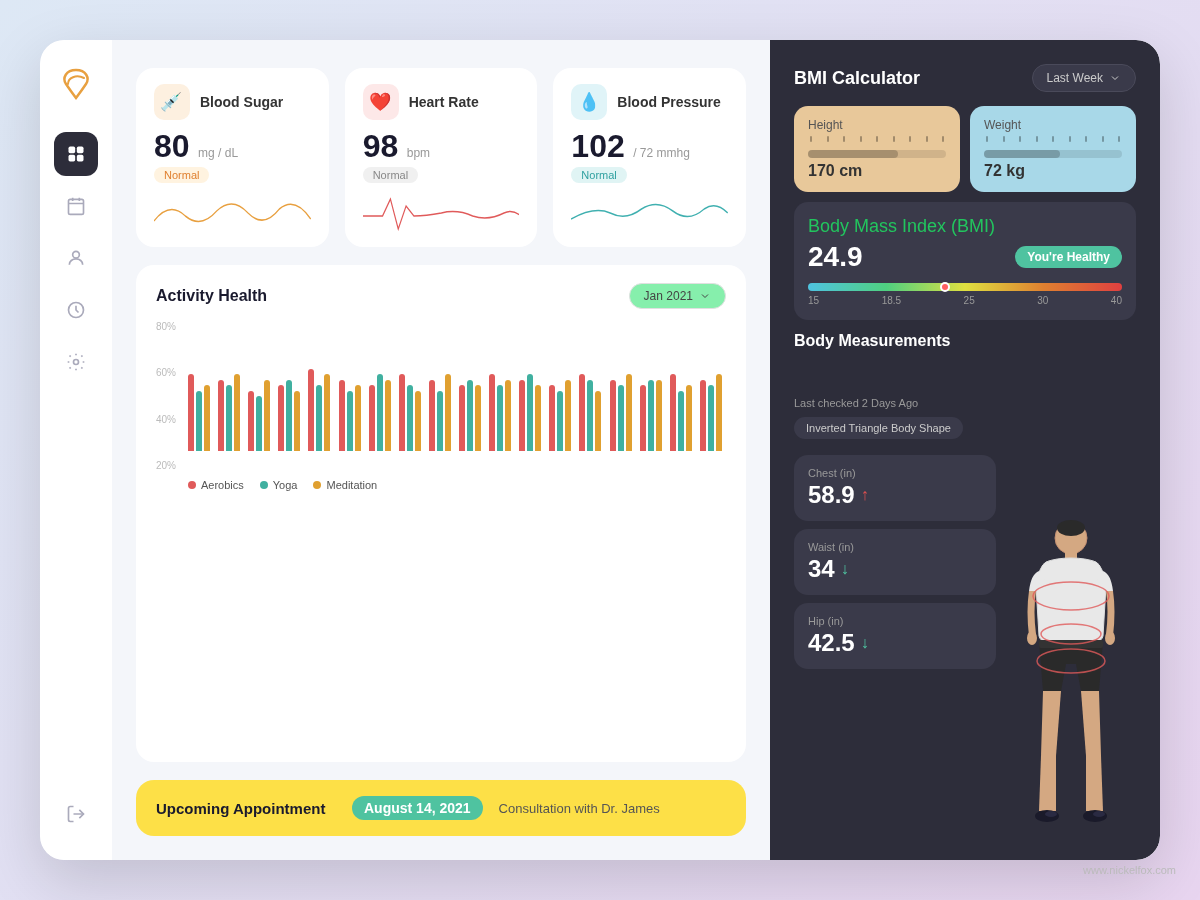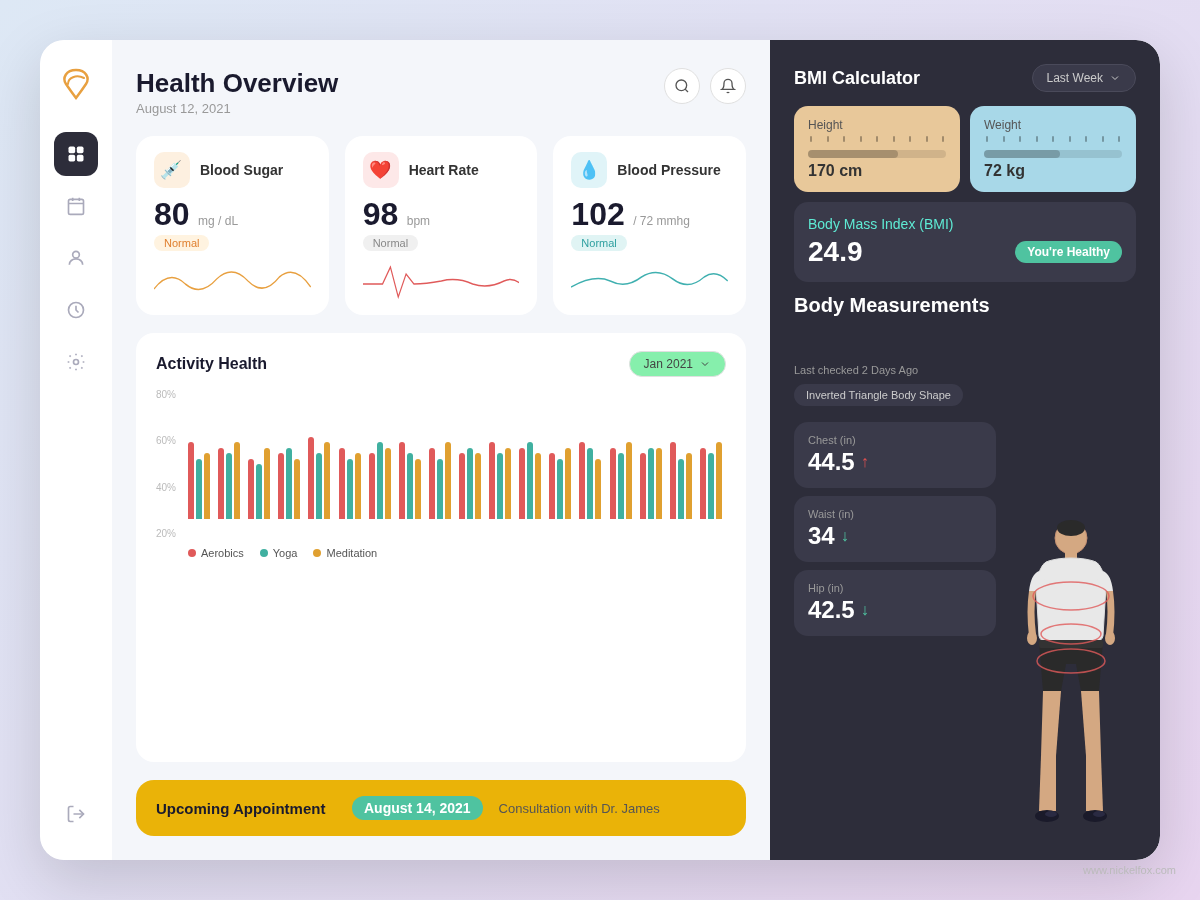--- a/index.html
+++ b/index.html
@@ -95,21 +95,21 @@
     .bar-group { display: flex; align-items: flex-end; gap: 2px; flex: 1; }
     .bar { border-radius: 3px 3px 0 0; min-width: 6px; }
     .bar.aerobics { background: #e05a5a; }
     .bar.yoga { background: #40b0a0; }
     .bar.meditation { background: #e0a030; }
     .chart-legend { display: flex; gap: 16px; margin-top: 8px; margin-left: 32px; }
     .legend-item { display: flex; align-items: center; gap: 5px; font-size: 11px; color: #555; }
     .legend-dot { width: 8px; height: 8px; border-radius: 50%; }
     
     .appointment-card {
-      background: #eab308; border-radius: 18px; padding: 16px 20px;
+      background: #fde047; border-radius: 18px; padding: 16px 20px;
       display: flex; align-items: center; gap: 16px;
     }
     .appointment-title { font-size: 15px; font-weight: 700; color: #1a1a2e; min-width: 180px; }
     .appointment-date-badge {
       background: #4fc3a0; color: #fff; border-radius: 20px;
       padding: 4px 12px; font-size: 14px; font-weight: 600; white-space: nowrap;
     }
     .appointment-text { font-size: 13px; color: #555; }
     
     .right-panel {
@@ -132,21 +132,21 @@
     .bmi-metric-label { font-size: 12px; color: #555; margin-bottom: 4px; }
     .bmi-metric-value { font-size: 16px; font-weight: 700; color: #333; }
     .bmi-metric-bar {
       height: 8px; background: rgba(0,0,0,0.1); border-radius: 4px; margin: 8px 0 4px;
       position: relative; overflow: visible;
     }
     .bmi-metric-bar-inner { height: 100%; border-radius: 4px; background: rgba(0,0,0,0.2); }
     .bmi-tick-marks { display: flex; justify-content: space-between; padding: 0 2px; }
     .bmi-tick { width: 2px; height: 6px; background: rgba(0,0,0,0.3); border-radius: 1px; }
     .bmi-result { background: #3a3a4a; border-radius: 14px; padding: 14px; margin-bottom: 12px; }
-    .bmi-result-label { font-size: 14px; color: #5eead4; margin-bottom: 4px; }
+    .bmi-result-label { font-size: 18px; color: #22c55e; margin-bottom: 4px; }
     .bmi-result-row { display: flex; align-items: center; justify-content: space-between; }
     .bmi-result-value { font-size: 28px; font-weight: 700; color: #fff; }
     .bmi-healthy-badge {
       background: #4fc3a0; color: #fff; border-radius: 20px;
       padding: 4px 12px; font-size: 12px; font-weight: 600;
     }
     .bmi-scale { margin-top: 10px; }
     .bmi-scale-bar {
       height: 8px; border-radius: 4px;
       background: linear-gradient(to right, #4fc3e0, #4fd080, #e0e040, #e08030, #e04040);
@@ -154,21 +154,21 @@
     }
     .bmi-scale-indicator {
       position: absolute; width: 10px; height: 10px; border-radius: 50%;
       background: #ff6060; border: 2px solid #fff; top: -1px;
     }
     .bmi-scale-labels { display: flex; justify-content: space-between; }
     .bmi-scale-label { font-size: 10px; color: #999; }
     
     .body-measurements { flex: 1; display: flex; flex-direction: column; }
     .bm-header { margin-bottom: 6px; }
-    .bm-title { font-size: 20px; font-weight: 700; color: #fff; margin-bottom: 2px; }
+    .bm-title { font-size: 16px; font-weight: 700; color: #fff; margin-bottom: 2px; }
     .bm-subtitle { font-size: 11px; color: #999; margin-bottom: 8px; margin-top: 47px; }
     .body-shape-badge {
       display: inline-block; background: #3a3a4a; color: #ccc; border-radius: 20px;
       padding: 5px 12px; font-size: 11px; margin-bottom: 10px;
     }
     .body-measurements-content { display: flex; gap: 10px; flex: 1; }
     .measurements-list { display: flex; flex-direction: column; gap: 8px; flex: 1; }
     .measurement-card {
       background: #3a3a4a; border-radius: 14px; padding: 12px 14px;
     }
@@ -233,40 +233,20 @@
       <svg viewBox="0 0 24 24" fill="none" stroke="currentColor" stroke-width="2">
           <path d="M9 21H5a2 2 0 01-2-2V5a2 2 0 012-2h4"></path>
           <polyline points="16 17 21 12 16 7"></polyline>
           <line x1="21" y1="12" x2="9" y2="12"></line>
         </svg>
     </div>
   </div>
 
   <div class="main-area">
 
-    <div class="header">
-      <div>
-        <div class="header-title">Health Overview</div>
-        <div class="header-date">August 12, 2021</div>
-      </div>
-      <div class="header-icons">
-        <button class="header-icon-btn">
-          <svg width="16" height="16" viewBox="0 0 24 24" fill="none" stroke="currentColor" stroke-width="2">
-              <circle cx="11" cy="11" r="8"></circle>
-              <line x1="21" y1="21" x2="16.65" y2="16.65"></line>
-            </svg>
-        </button>
-        <button class="header-icon-btn">
-          <svg width="16" height="16" viewBox="0 0 24 24" fill="none" stroke="currentColor" stroke-width="2">
-              <path d="M18 8A6 6 0 006 8c0 7-3 9-3 9h18s-3-2-3-9"></path>
-              <path d="M13.73 21a2 2 0 01-3.46 0"></path>
-            </svg>
-        </button>
-      </div>
-    </div>
 
     <div class="metrics-row">
 
       <div class="metric-card">
         <div class="metric-header">
           <div class="metric-icon sugar">💉</div>
           <span class="metric-name">Blood Sugar</span>
         </div>
         <div>
           <span class="metric-value">80</span>
@@ -490,34 +470,46 @@
           </div>
         <div class="bmi-metric-value">72 kg</div>
       </div>
     </div>
     <div class="bmi-result">
       <div class="bmi-result-label">Body Mass Index (BMI)</div>
       <div class="bmi-result-row">
         <span class="bmi-result-value">24.9</span>
         <span class="bmi-healthy-badge">You're Healthy</span>
       </div>
+      <div class="bmi-scale">
+        <div class="bmi-scale-bar">
+          <div class="bmi-scale-indicator" style="left: 42%"></div>
+        </div>
+        <div class="bmi-scale-labels">
+          <span class="bmi-scale-label">15</span>
+          <span class="bmi-scale-label">18.5</span>
+          <span class="bmi-scale-label">25</span>
+          <span class="bmi-scale-label">30</span>
+          <span class="bmi-scale-label">40</span>
+        </div>
+      </div>
     </div>
 
     <div class="body-measurements">
       <div class="bm-header">
         <div class="bm-title">Body Measurements</div>
         <div class="bm-subtitle">Last checked 2 Days Ago</div>
         <div class="body-shape-badge">Inverted Triangle Body Shape</div>
       </div>
       <div class="body-measurements-content">
         <div class="measurements-list">
           <div class="measurement-card">
             <div class="measurement-label">Chest (in)</div>
             <div class="measurement-value-row">
-              <span class="measurement-value">44.5</span>
+              <span class="measurement-value">58.9</span>
               <span class="measurement-arrow-up">↑</span>
             </div>
           </div>
           <div class="measurement-card">
             <div class="measurement-label">Waist (in)</div>
             <div class="measurement-value-row">
               <span class="measurement-value">34</span>
               <span class="measurement-arrow-down">↓</span>
             </div>
           </div>

